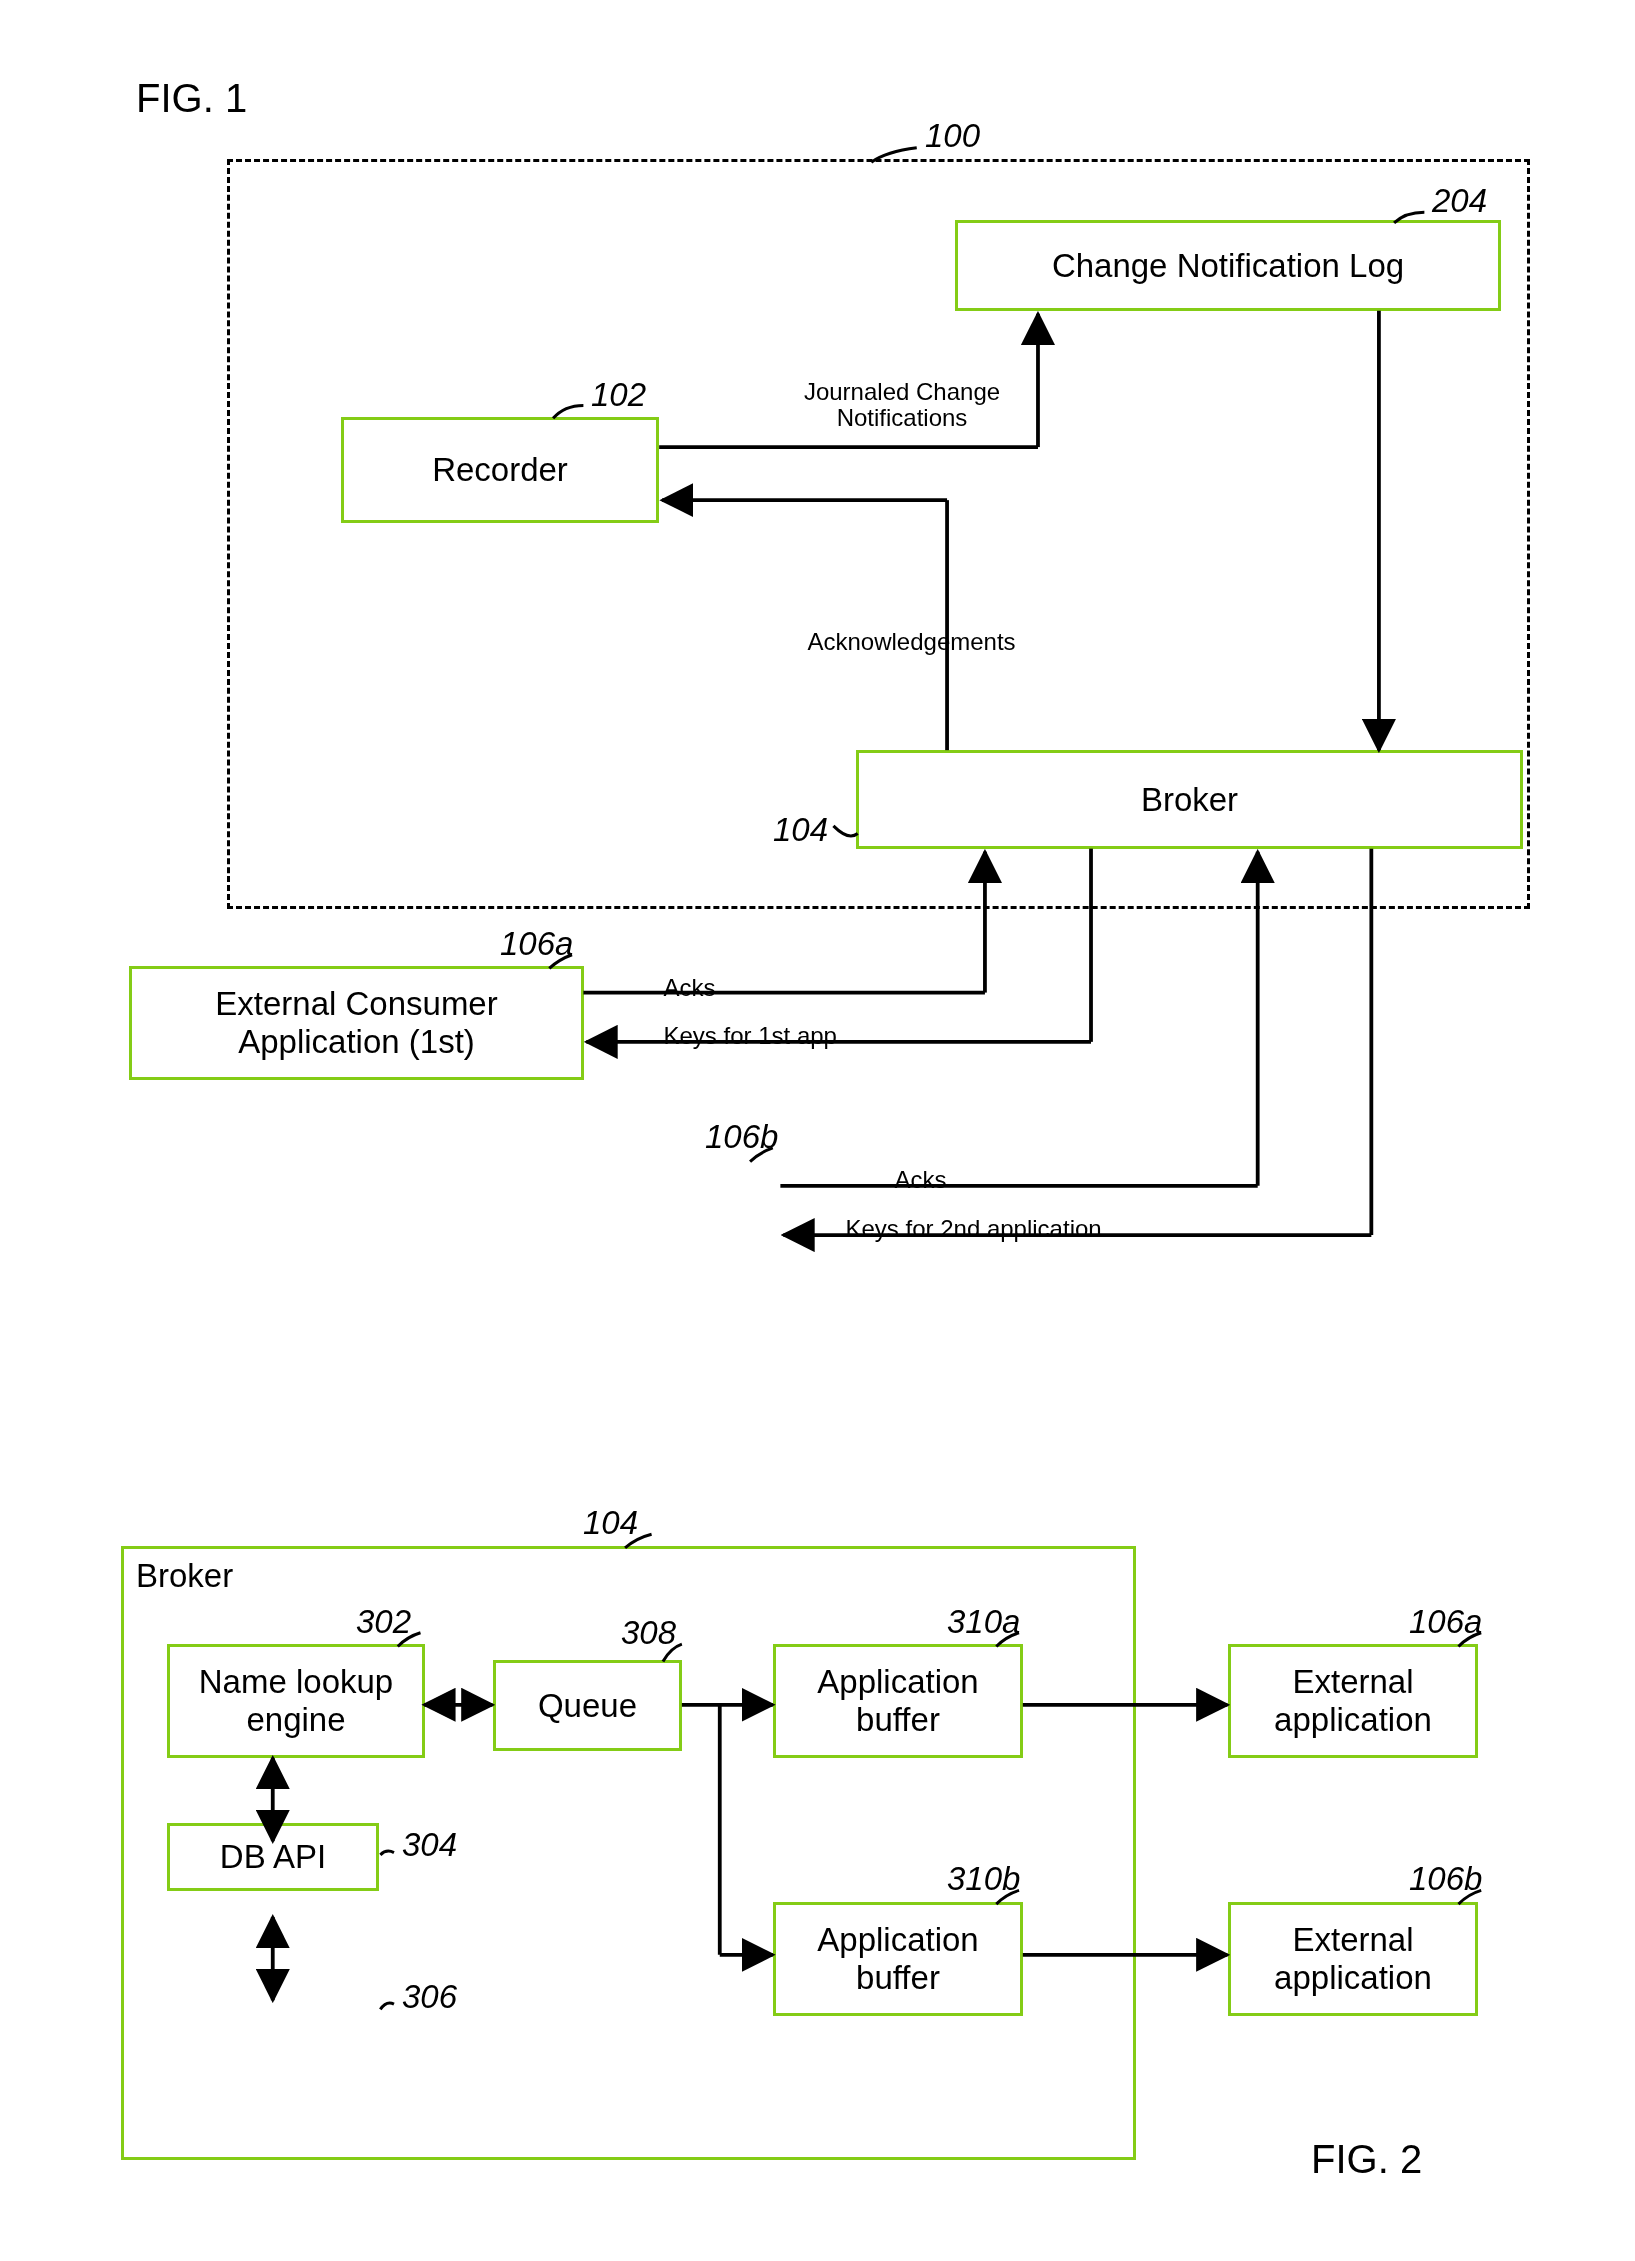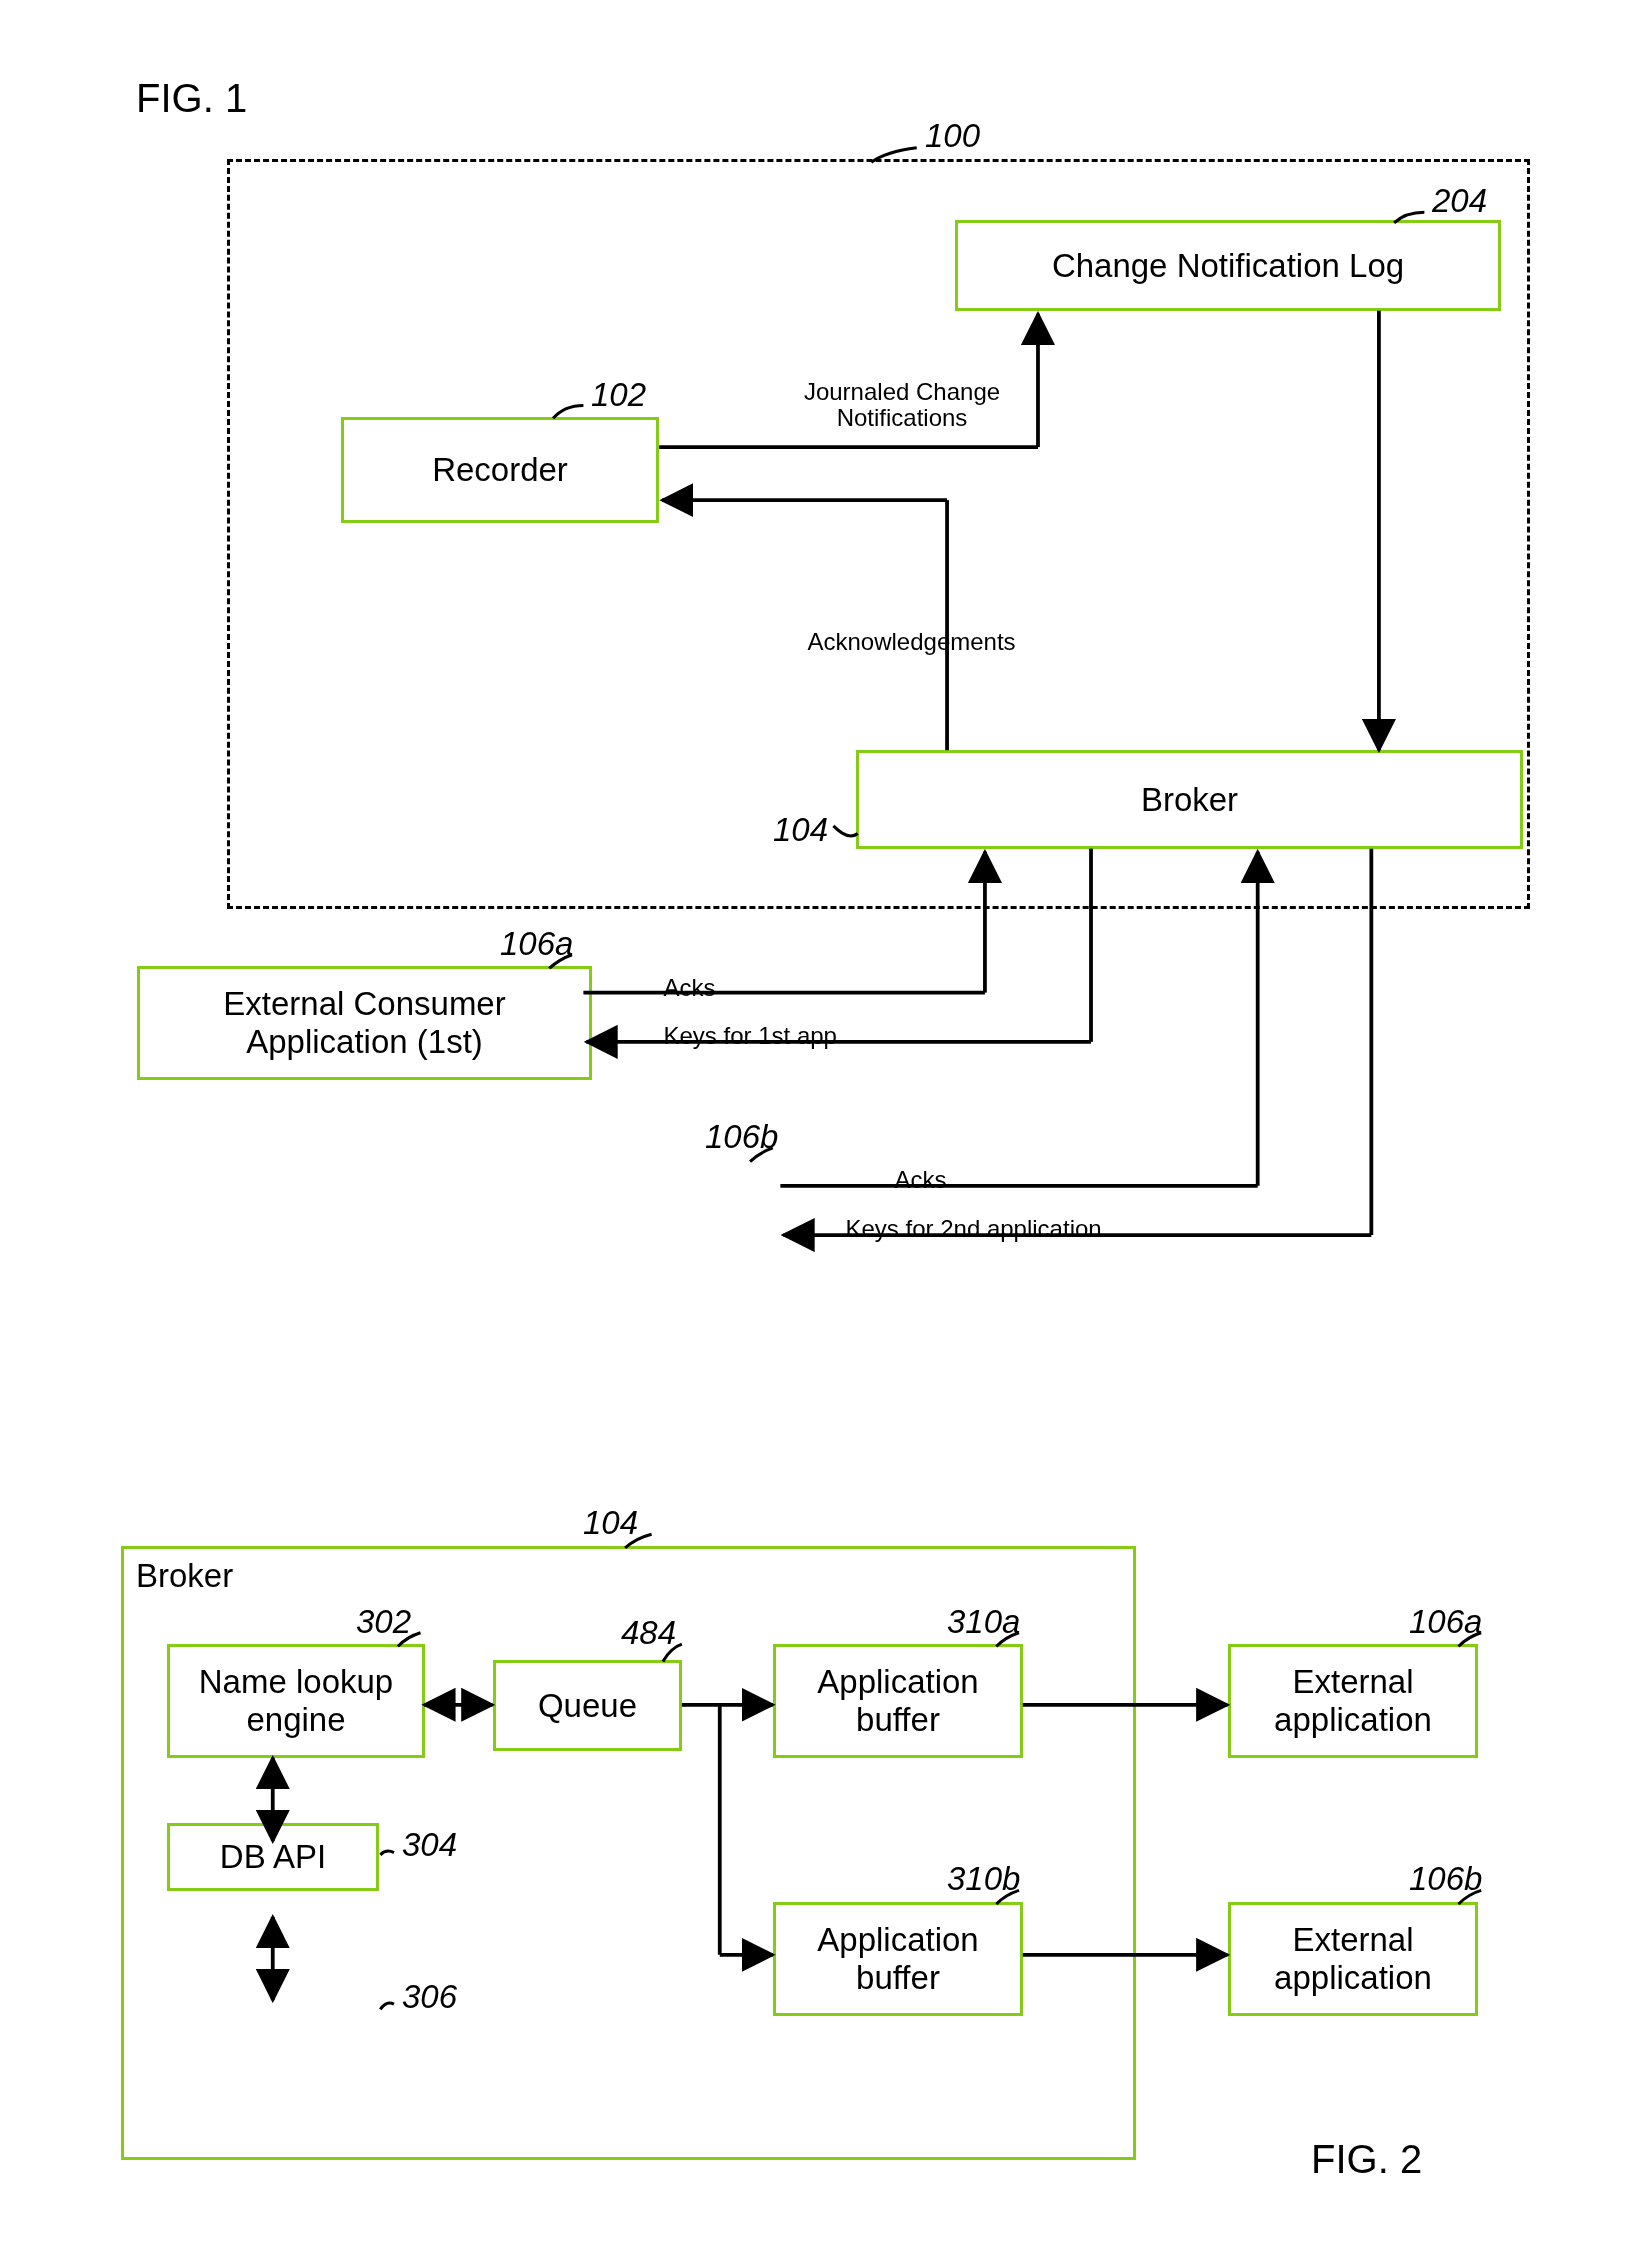--- a/index.html
+++ b/index.html
@@ -86,21 +86,21 @@
   <div style="position:absolute; left:344px; top:420px; width:312px; height:100px; background:#fff;"></div>
   <div class="box" style="left:341px; top:417px; width:318px; height:106px;">
     <span>Recorder</span>
   </div>
 
   <div class="box" style="left:856px; top:750px; width:667px; height:99px;">
     <span>Broker</span>
   </div>
   <div class="ref-label" style="left:773px; top:811px;">104</div>
 
-  <div class="box" style="left:129px; top:966px; width:455px; height:114px;margin-left:8px;">
+  <div class="box" style="left:129px; top:966px; width:455px; height:114px;">
     <span>External Consumer Application (1st)</span>
   </div>
   <div class="ref-label" style="left:500px; top:925px;">106a</div>
 
   <div class="ref-label" style="left:705px; top:1118px;">106b</div>
 
   <div class="edge-label" style="left:773px; top:379px; width:258px;">Journaled Change Notifications</div>
   <div class="edge-label" style="left:803px; top:629px;">Acknowledgements</div>
   <div class="edge-label" style="left:659px; top:975px;">Acks</div>
   <div class="edge-label" style="left:659px; top:1023px;">Keys for 1st app</div>
@@ -122,21 +122,21 @@
   <div class="box" style="left:167px; top:1823px; width:212px; height:68px;">
     <span>DB API</span>
   </div>
   <div class="ref-label" style="left:402px; top:1826px;">304</div>
 
   <div class="ref-label" style="left:402px; top:1978px;">306</div>
 
   <div class="box" style="left:493px; top:1660px; width:189px; height:91px;">
     <span>Queue</span>
   </div>
-  <div class="ref-label" style="left:621px; top:1614px;">484</div>
+  <div class="ref-label" style="left:621px; top:1614px;">308</div>
 
   <div class="box" style="left:773px; top:1644px; width:250px; height:114px;">
     <span>Application buffer</span>
   </div>
   <div class="ref-label" style="left:947px; top:1603px;">310a</div>
 
   <div class="box" style="left:773px; top:1902px; width:250px; height:114px;">
     <span>Application buffer</span>
   </div>
   <div class="ref-label" style="left:947px; top:1860px;">310b</div>

